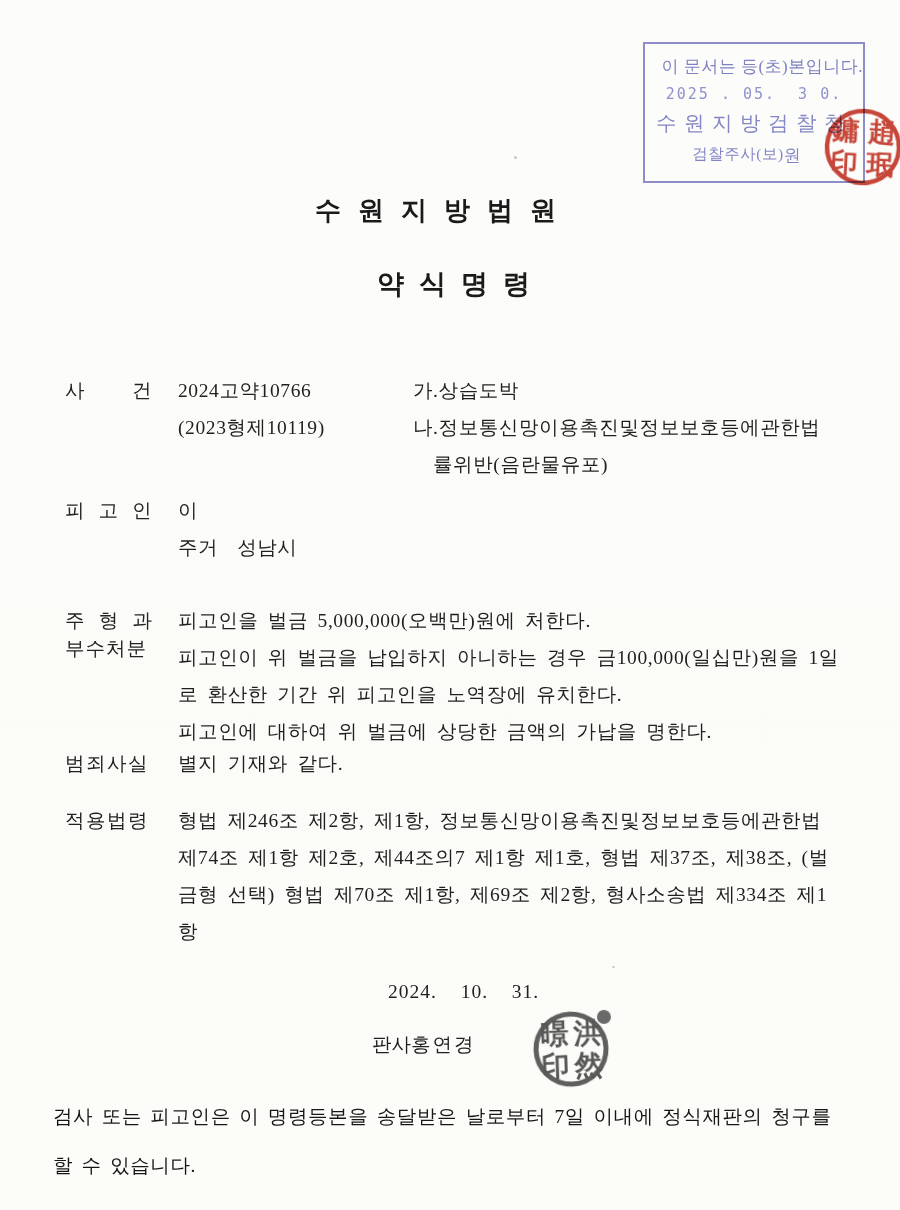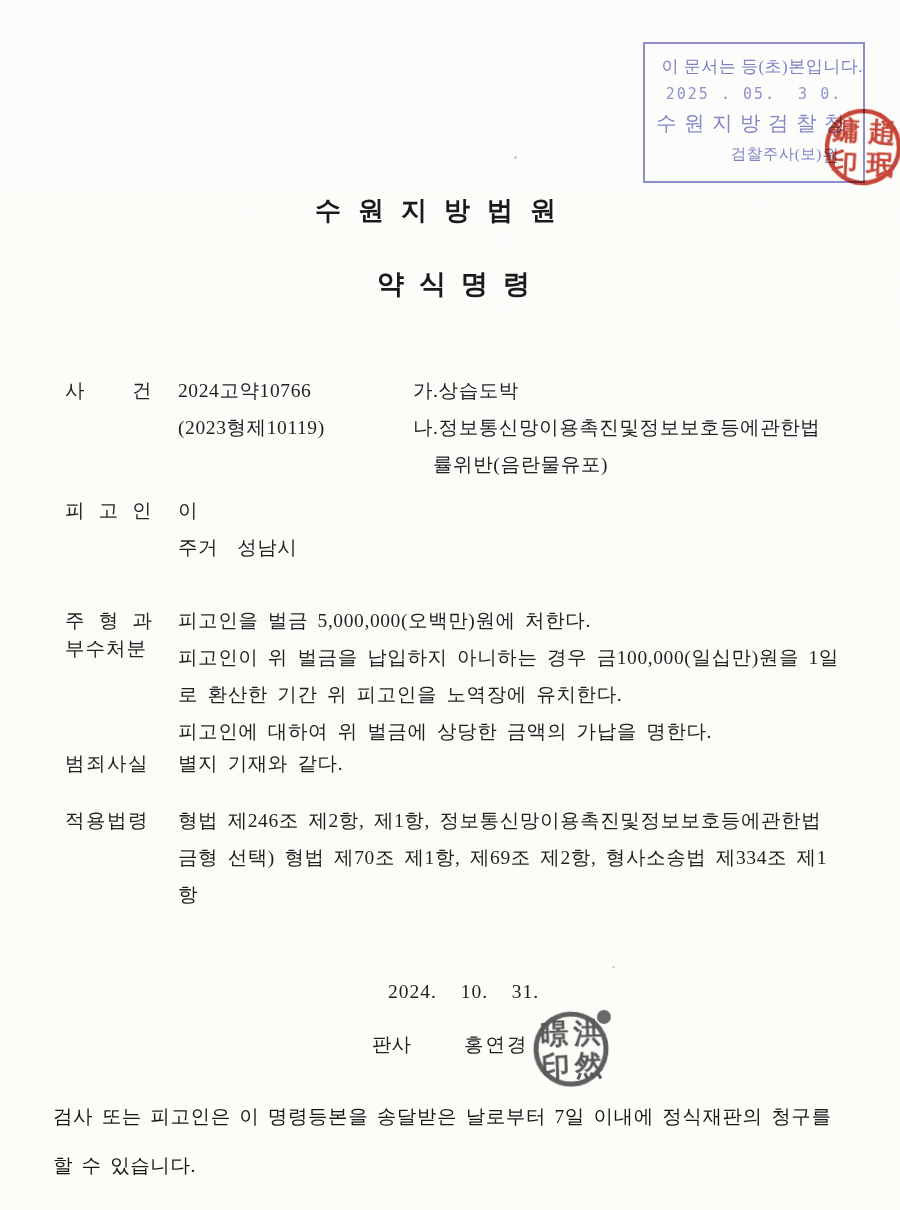--- a/index.html
+++ b/index.html
@@ -14,21 +14,21 @@
   }
   
   .cert-stamp{
     position:absolute;left:643px;top:42px;width:222px;height:141px;
     border:2px solid #8d8dc9;color:#8285c5;box-sizing:border-box;
     background:rgba(255,255,255,0.0);
   }
   .cs-line1{margin-top:11px;text-align:right;font-size:17px;letter-spacing:.5px;white-space:nowrap;color:#7e81c3;}
   .cs-date{margin-top:7px;text-align:center;font-family:"DejaVu Sans Mono",monospace;font-size:15px;letter-spacing:2px;color:#8f92cc;white-space:pre;}
   .cs-office{margin-top:6px;margin-left:11px;font-size:20.5px;letter-spacing:7.5px;white-space:nowrap;color:#8487c7;}
-  .cs-bottom{margin-top:7px;display:flex;justify-content:flex-end;padding:0 24px 0 9px;}
+  .cs-bottom{margin-top:7px;display:flex;justify-content:center;padding:0 24px 0 9px;}
   .cs-officer{font-size:15.5px;letter-spacing:.5px;}
   .cs-partial{font-size:17px;}
   
   .red-seal{
     position:absolute;left:823px;top:107px;width:80px;height:80px;
     transform:rotate(3deg);mix-blend-mode:multiply;opacity:.93;filter:blur(.3px);
   }
   .seal-char{font-family:"Liberation Serif","DejaVu Serif",serif;font-weight:bold;}
   .judge-seal{
     position:absolute;left:533px;top:1008px;width:82px;height:80px;
@@ -55,21 +55,21 @@
   .case-cols{display:flex;margin-left:25px;}
   .case-col1{width:235px;flex:0 0 235px;font-size:19.5px;line-height:37px;letter-spacing:.6px;color:#1f1f1f;}
   .case-col2{width:445px;font-size:19.5px;line-height:37px;letter-spacing:.6px;color:#1f1f1f;}
   .charge-indent{padding-left:20px;}
   .pre{white-space:pre;}
   .sentence-width{width:668px;}
   .statute-width{width:670px;}
   
   .decision-date{position:absolute;left:388px;top:981px;font-size:19.5px;letter-spacing:1px;word-spacing:6px;white-space:pre;color:#1f1f1f;}
   .judge-row{position:absolute;left:372px;top:1031px;display:flex;font-size:19.5px;color:#1f1f1f;}
-  .judge-name{margin-left:53px;letter-spacing:2px;}
+  .judge-name{letter-spacing:2px;}
   .footer{position:absolute;left:53px;top:1092px;width:805px;font-size:19.5px;line-height:49px;letter-spacing:.6px;word-spacing:3px;color:#161616;}
   .speck{position:absolute;border-radius:50%;background:#8a8a8a;opacity:.45;}
 </style>
 </head>
 <body>
 
 <div class="page">
 
   <div class="cert-stamp">
     <div class="cs-line1">이 문서는 등(초)본입니다.</div>
@@ -132,20 +132,21 @@
 
   <div class="row" style="top:745px;">
     <div class="row-label">범죄사실</div>
     <div class="row-value">별지 기재와 같다.</div>
   </div>
 
   <div class="row" style="top:802px;">
     <div class="row-label">적용법령</div>
     <div class="row-value statute-width">
       <div>형법 제246조 제2항, 제1항, 정보통신망이용촉진및정보보호등에관한법</div>
+      <div>제74조 제1항 제2호, 제44조의7 제1항 제1호, 형법 제37조, 제38조, (벌</div>
       <div>금형 선택) 형법 제70조 제1항, 제69조 제2항, 형사소송법 제334조 제1</div>
       <div>항</div>
     </div>
   </div>
 
   <div class="decision-date">2024.  10.  31.</div>
 
   <div class="judge-row">
     <span>판사</span>
     <span class="judge-name">홍연경</span>

